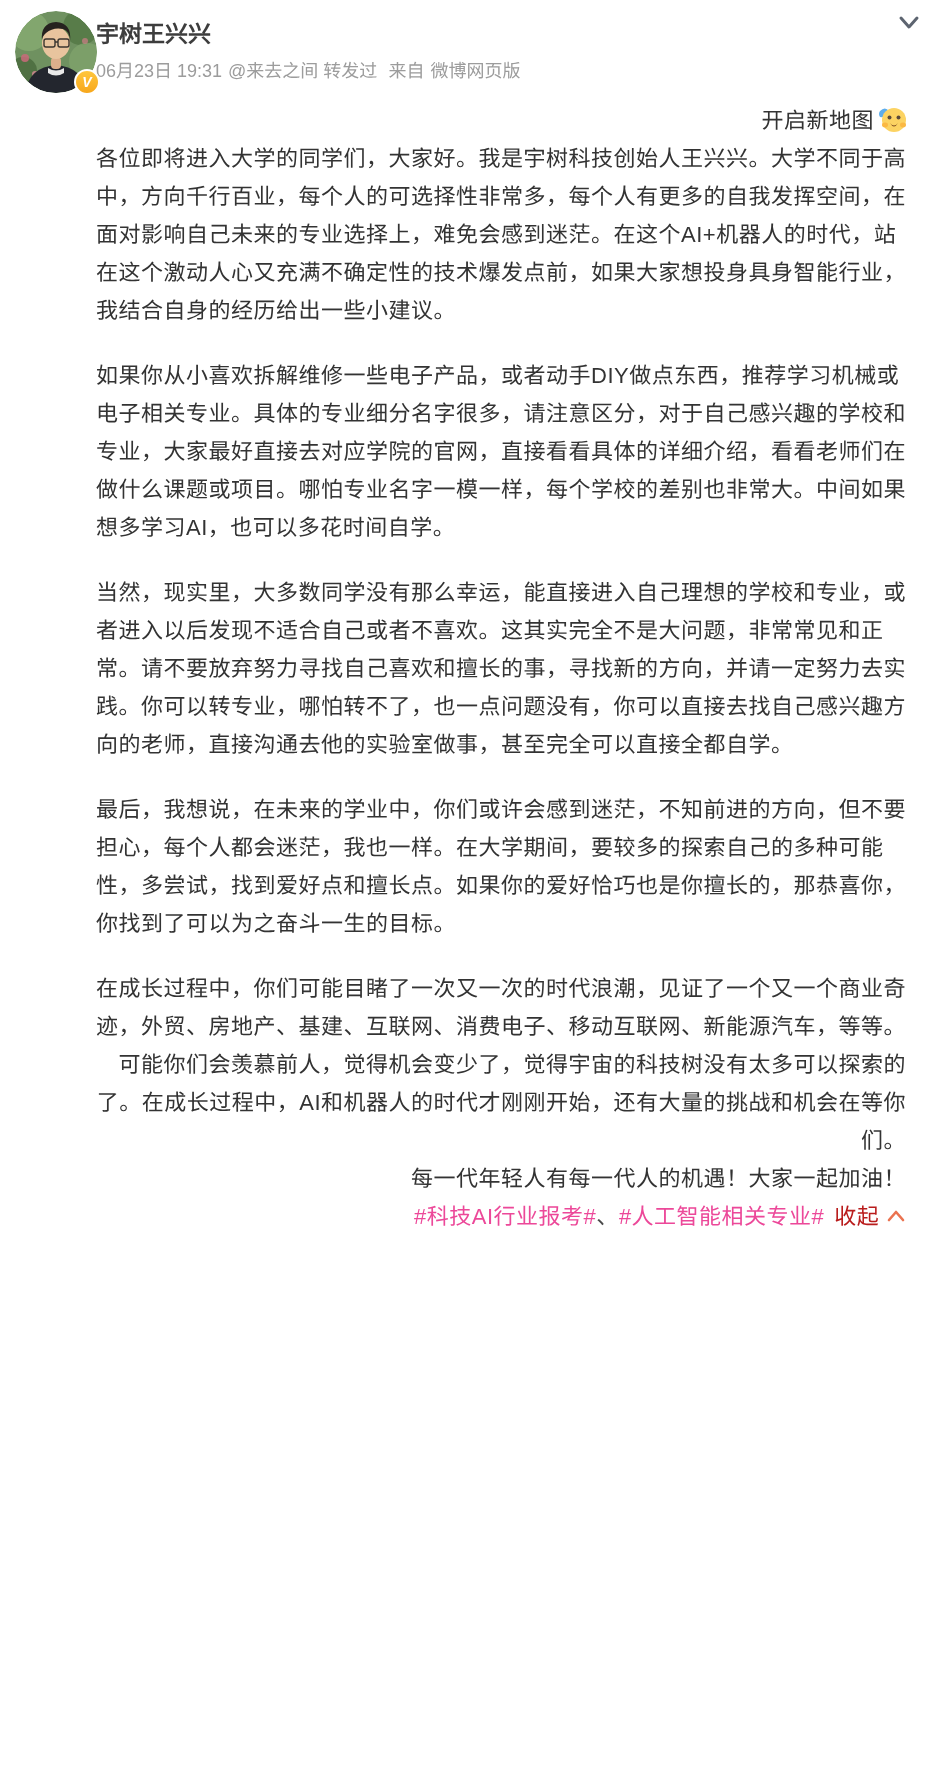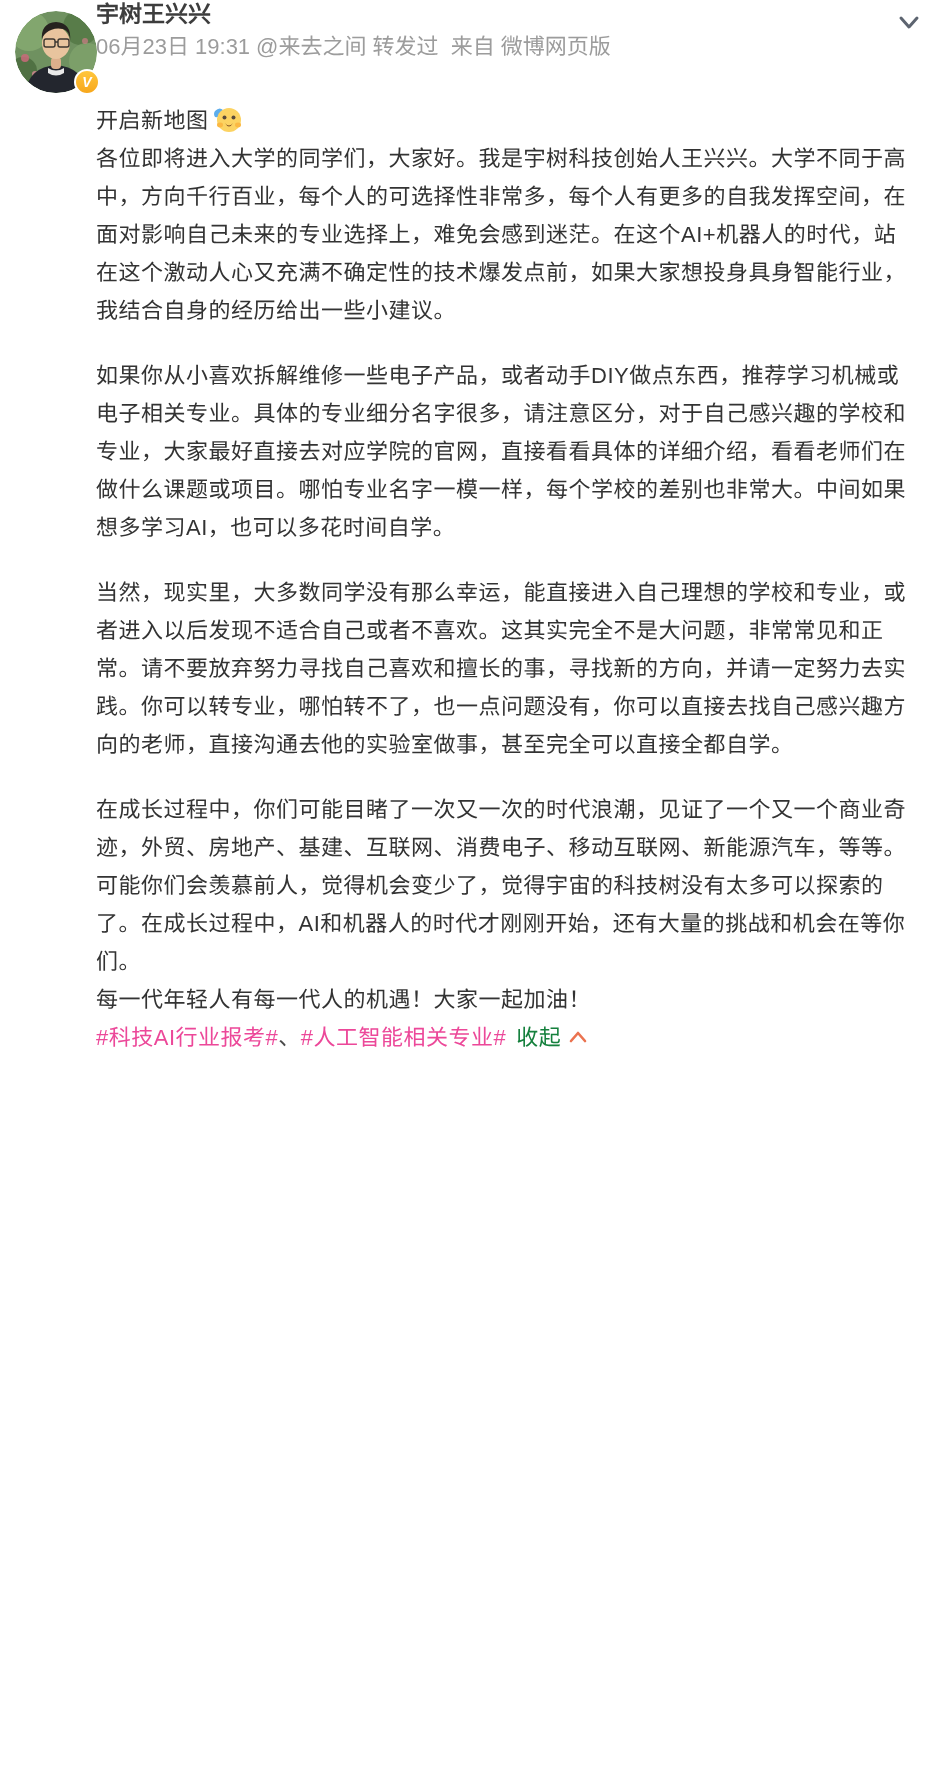--- a/index.html
+++ b/index.html
@@ -23,53 +23,53 @@
   }
   .v-badge {
     position: absolute; right: -3px; bottom: -2px;
     width: 26px; height: 26px; border-radius: 50%;
     background: linear-gradient(180deg, #ffc63d 0%, #f7a71c 100%);
     border: 2px solid #ffffff;
     color: #ffffff; font-weight: bold; font-size: 14px;
     display: flex; align-items: center; justify-content: center;
     font-style: italic;
   }
-  .header { min-height: 92px; }
+  .header { padding-top: 20px; min-height: 92px; }
   .username {
     font-size: 23px; font-weight: 700; color: #3d3d3d;
     line-height: 1.25; cursor: pointer;
   }
   .meta {
-    margin-top: 4px; font-size: 22px; color: #9c9c9c; line-height: 1.3;
+    margin-top: 11px; font-size: 18px; color: #9c9c9c; line-height: 1.3;
   }
   .meta span { margin-right: 6px; }
   .collapse-chevron {
     position: absolute; top: 13px; right: 7px;
     width: 24px; height: 20px; cursor: pointer;
   }
 
   
   .content {
     margin-top: 10px;
     font-size: 22px; line-height: 38px; color: #333333;
     letter-spacing: 0.5px;
   }
   .content p { margin: 0 0 27px 0; }
-  .content p.no-gap { margin-bottom: 0; }
+  .content p.no-gap { margin-bottom: 0; text-align: right; }
 
   .emoji {
     display: inline-block; width: 28px; height: 28px;
     vertical-align: -5px; margin-left: 4px;
   }
 
   .tags { color: #eb7350; }
   .tag-link { color: #ec4899; text-decoration: none; cursor: pointer; }
   .tag-sep { color: #4a4a4a; }
   .collapse-link {
-    color: #15803d; text-decoration: none; cursor: pointer; margin-left: 10px;
+    color: #b91c1c; text-decoration: none; cursor: pointer; margin-left: 10px;
     white-space: nowrap;
   }
   .chevron-up-icon { display: inline-block; width: 20px; height: 14px; vertical-align: 1px; }
 </style>
 </head>
 <body>
 
 <div class="post">
 
   <div class="avatar-wrap">
@@ -128,20 +128,21 @@
         <circle cx="11.5" cy="12.5" r="2" fill="#5a4a3a"></circle>
         <circle cx="20.5" cy="12.5" r="2" fill="#5a4a3a"></circle>
         <path d="M12 18 Q16 23 20 18 Q16 25 12 18 Z" fill="#7c4a21"></path>
         <ellipse cx="7" cy="20" rx="3" ry="2.4" fill="#fbb843"></ellipse>
         <ellipse cx="25" cy="20" rx="3" ry="2.4" fill="#fbb843"></ellipse>
       </svg></span></p>
 
     <p>各位即将进入大学的同学们，大家好。我是宇树科技创始人王兴兴。大学不同于高中，方向千行百业，每个人的可选择性非常多，每个人有更多的自我发挥空间，在面对影响自己未来的专业选择上，难免会感到迷茫。在这个AI+机器人的时代，站在这个激动人心又充满不确定性的技术爆发点前，如果大家想投身具身智能行业，我结合自身的经历给出一些小建议。</p>
     <p>如果你从小喜欢拆解维修一些电子产品，或者动手DIY做点东西，推荐学习机械或电子相关专业。具体的专业细分名字很多，请注意区分，对于自己感兴趣的学校和专业，大家最好直接去对应学院的官网，直接看看具体的详细介绍，看看老师们在做什么课题或项目。哪怕专业名字一模一样，每个学校的差别也非常大。中间如果想多学习AI，也可以多花时间自学。</p>
     <p>当然，现实里，大多数同学没有那么幸运，能直接进入自己理想的学校和专业，或者进入以后发现不适合自己或者不喜欢。这其实完全不是大问题，非常常见和正常。请不要放弃努力寻找自己喜欢和擅长的事，寻找新的方向，并请一定努力去实践。你可以转专业，哪怕转不了，也一点问题没有，你可以直接去找自己感兴趣方向的老师，直接沟通去他的实验室做事，甚至完全可以直接全都自学。</p>
+    <p>最后，我想说，在未来的学业中，你们或许会感到迷茫，不知前进的方向，但不要担心，每个人都会迷茫，我也一样。在大学期间，要较多的探索自己的多种可能性，多尝试，找到爱好点和擅长点。如果你的爱好恰巧也是你擅长的，那恭喜你，你找到了可以为之奋斗一生的目标。</p>
     <p class="no-gap">在成长过程中，你们可能目睹了一次又一次的时代浪潮，见证了一个又一个商业奇迹，外贸、房地产、基建、互联网、消费电子、移动互联网、新能源汽车，等等。可能你们会羡慕前人，觉得机会变少了，觉得宇宙的科技树没有太多可以探索的了。在成长过程中，AI和机器人的时代才刚刚开始，还有大量的挑战和机会在等你们。</p>
     <p class="no-gap">每一代年轻人有每一代人的机遇！大家一起加油！</p>
 
     <p class="tags no-gap">
       <a class="tag-link">#科技AI行业报考#</a><span class="tag-sep">、</span><a class="tag-link">#人工智能相关专业#</a><a class="collapse-link"><span>收起</span> <svg class="chevron-up-icon" viewBox="0 0 20 14">
             <polyline points="3,11 10,3 17,11" fill="none" stroke="#eb7350" stroke-width="2.6" stroke-linecap="round" stroke-linejoin="round"></polyline>
           </svg></a>
     </p>
   </div>
 </div>

